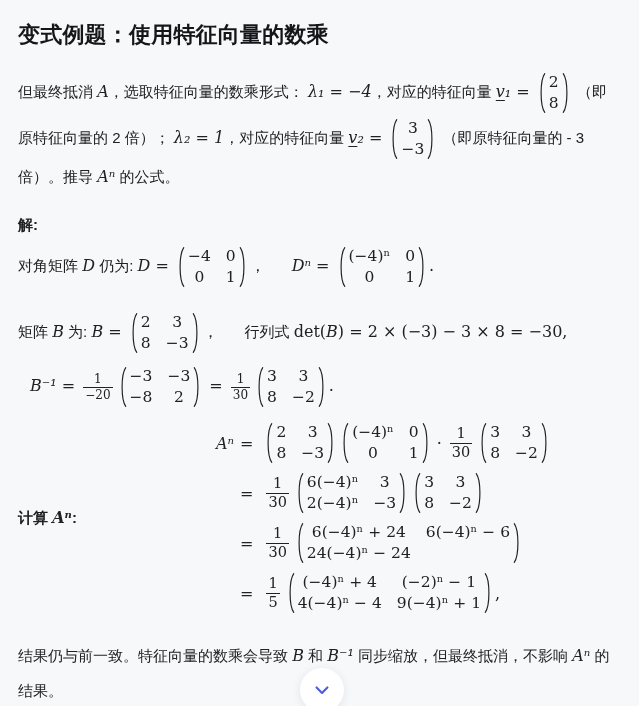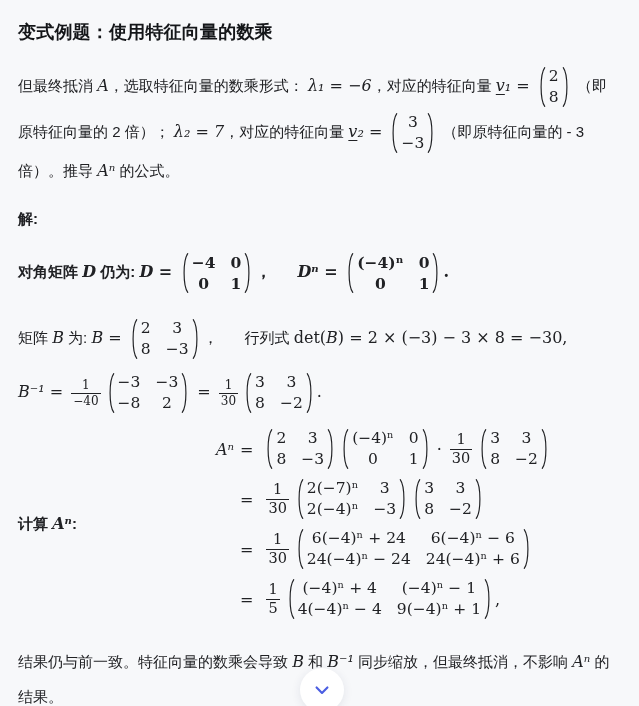--- a/index.html
+++ b/index.html
@@ -3,28 +3,28 @@
 <meta charset="utf-8">
 <style>
   html,body{margin:0;padding:0;}
   body{
     width:639px;height:706px;overflow:hidden;position:relative;
     background:#f7f8fa;color:#202124;
     font-family:"Liberation Sans",sans-serif;
   }
   .page{padding:14px 18px 0 18px;}
 
-  .title{font-size:18px;font-weight:700;color:#141619;margin:6px 0 0 0;letter-spacing:.2px;}
+  .title{font-size:22px;font-weight:700;color:#141619;margin:6px 0 0 0;letter-spacing:.2px;}
 
   .para{font-size:15px;line-height:30px;margin:0;white-space:pre-wrap;}
   .p1{margin-top:20px;}
   .sol{margin-top:18px;font-weight:700;font-size:15px;}
-  .pD{margin-top:16px;font-weight:bold;}
+  .pD{margin-top:4px;}
   .pB{margin-top:20px;}
-  .pBi{margin-top:8px;}
+  .pBi{margin-top:8px;margin-left:12px;}
   .concl{margin-top:20px;line-height:35px;}
 
   
   .mi{font-family:"DejaVu Serif",serif;font-style:italic;font-size:16px;}
   .mn{font-family:"DejaVu Serif",serif;font-style:normal;font-size:16px;}
   .uline{text-decoration:underline;text-underline-offset:3px;text-decoration-thickness:1px;}
   .qgap{display:inline-block;width:26px;}
 
   
   .mat{display:inline-flex;align-items:center;vertical-align:middle;margin:0 2px;
@@ -56,25 +56,25 @@
     display:flex;align-items:center;justify-content:center;cursor:pointer;padding:0;
   }
 </style>
 </head>
 <body>
 
 <div class="page">
 
   <h2 class="title">变式例题：使用特征向量的数乘</h2>
 
-  <p class="para p1"><span>但最终抵消 </span><span class="mi">A</span><span>，选取特征向量的数乘形式： </span><span class="mi">λ₁ = −6</span><span>，对应的特征向量 </span><span class="mi uline">v</span><span class="mi">₁</span><span class="mn"> = </span><span class="mat"><svg viewBox="0 0 10 46" width="9" height="46" class="paren">
+  <p class="para p1"><span>但最终抵消 </span><span class="mi">A</span><span>，选取特征向量的数乘形式： </span><span class="mi">λ₁ = −4</span><span>，对应的特征向量 </span><span class="mi uline">v</span><span class="mi">₁</span><span class="mn"> = </span><span class="mat"><svg viewBox="0 0 10 46" width="9" height="46" class="paren">
           <path d="M8.6 1.5 C 3.2 9 3.2 37 8.6 44.5" fill="none" stroke="currentColor" stroke-width="1.3" stroke-linecap="round"></path>
         </svg><span class="mgrid" style="grid-template-columns: repeat(1, auto);"><span>2</span><span>8</span></span><svg viewBox="0 0 10 46" width="9" height="46" class="paren">
           <path d="M1.4 1.5 C 6.8 9 6.8 37 1.4 44.5" fill="none" stroke="currentColor" stroke-width="1.3" stroke-linecap="round"></path>
-        </svg></span><span> （即原特征向量的 2 倍）； </span><span class="mi">λ₂ = 7</span><span>，对应的特征向量 </span><span class="mi uline">v</span><span class="mi">₂</span><span class="mn"> = </span><span class="mat"><svg viewBox="0 0 10 46" width="9" height="46" class="paren">
+        </svg></span><span> （即原特征向量的 2 倍）； </span><span class="mi">λ₂ = 1</span><span>，对应的特征向量 </span><span class="mi uline">v</span><span class="mi">₂</span><span class="mn"> = </span><span class="mat"><svg viewBox="0 0 10 46" width="9" height="46" class="paren">
           <path d="M8.6 1.5 C 3.2 9 3.2 37 8.6 44.5" fill="none" stroke="currentColor" stroke-width="1.3" stroke-linecap="round"></path>
         </svg><span class="mgrid" style="grid-template-columns: repeat(1, auto);"><span>3</span><span>−3</span></span><svg viewBox="0 0 10 46" width="9" height="46" class="paren">
           <path d="M1.4 1.5 C 6.8 9 6.8 37 1.4 44.5" fill="none" stroke="currentColor" stroke-width="1.3" stroke-linecap="round"></path>
         </svg></span><span> （即原特征向量的 - 3 倍）。推导 </span><span class="mi">Aⁿ</span><span> 的公式。</span></p>
 
   <p class="para sol">解:</p>
 
   <p class="para pD"><span>对角矩阵 </span><span class="mi">D</span><span> 仍为: </span><span class="mi">D</span><span class="mn"> = </span><span class="mat"><svg viewBox="0 0 10 46" width="9" height="46" class="paren">
           <path d="M8.6 1.5 C 3.2 9 3.2 37 8.6 44.5" fill="none" stroke="currentColor" stroke-width="1.3" stroke-linecap="round"></path>
         </svg><span class="mgrid" style="grid-template-columns: repeat(2, auto);"><span>−4</span><span>0</span><span>0</span><span>1</span></span><svg viewBox="0 0 10 46" width="9" height="46" class="paren">
@@ -84,21 +84,21 @@
         </svg><span class="mgrid" style="grid-template-columns: repeat(2, auto);"><span>(−4)ⁿ</span><span>0</span><span>0</span><span>1</span></span><svg viewBox="0 0 10 46" width="9" height="46" class="paren">
           <path d="M1.4 1.5 C 6.8 9 6.8 37 1.4 44.5" fill="none" stroke="currentColor" stroke-width="1.3" stroke-linecap="round"></path>
         </svg></span><span class="mn">.</span></p>
 
   <p class="para pB"><span>矩阵 </span><span class="mi">B</span><span> 为: </span><span class="mi">B</span><span class="mn"> = </span><span class="mat"><svg viewBox="0 0 10 46" width="9" height="46" class="paren">
           <path d="M8.6 1.5 C 3.2 9 3.2 37 8.6 44.5" fill="none" stroke="currentColor" stroke-width="1.3" stroke-linecap="round"></path>
         </svg><span class="mgrid" style="grid-template-columns: repeat(2, auto);"><span>2</span><span>3</span><span>8</span><span>−3</span></span><svg viewBox="0 0 10 46" width="9" height="46" class="paren">
           <path d="M1.4 1.5 C 6.8 9 6.8 37 1.4 44.5" fill="none" stroke="currentColor" stroke-width="1.3" stroke-linecap="round"></path>
         </svg></span><span class="mn">，</span><span class="qgap"></span><span>行列式 </span><span class="mn">det(</span><span class="mi">B</span><span class="mn">) = 2 × (−3) − 3 × 8 = −30,</span></p>
 
-  <p class="para pBi"><span class="mi">B⁻¹</span><span class="mn"> = </span><span class="frac"><span class="fnum">1</span><span class="fden">−40</span></span><span class="mat"><svg viewBox="0 0 10 46" width="9" height="46" class="paren">
+  <p class="para pBi"><span class="mi">B⁻¹</span><span class="mn"> = </span><span class="frac"><span class="fnum">1</span><span class="fden">−20</span></span><span class="mat"><svg viewBox="0 0 10 46" width="9" height="46" class="paren">
           <path d="M8.6 1.5 C 3.2 9 3.2 37 8.6 44.5" fill="none" stroke="currentColor" stroke-width="1.3" stroke-linecap="round"></path>
         </svg><span class="mgrid" style="grid-template-columns: repeat(2, auto);"><span>−3</span><span>−3</span><span>−8</span><span>2</span></span><svg viewBox="0 0 10 46" width="9" height="46" class="paren">
           <path d="M1.4 1.5 C 6.8 9 6.8 37 1.4 44.5" fill="none" stroke="currentColor" stroke-width="1.3" stroke-linecap="round"></path>
         </svg></span><span class="mn"> = </span><span class="frac"><span class="fnum">1</span><span class="fden">30</span></span><span class="mat"><svg viewBox="0 0 10 46" width="9" height="46" class="paren">
           <path d="M8.6 1.5 C 3.2 9 3.2 37 8.6 44.5" fill="none" stroke="currentColor" stroke-width="1.3" stroke-linecap="round"></path>
         </svg><span class="mgrid" style="grid-template-columns: repeat(2, auto);"><span>3</span><span>3</span><span>8</span><span>−2</span></span><svg viewBox="0 0 10 46" width="9" height="46" class="paren">
           <path d="M1.4 1.5 C 6.8 9 6.8 37 1.4 44.5" fill="none" stroke="currentColor" stroke-width="1.3" stroke-linecap="round"></path>
         </svg></span><span class="mn">.</span></p>
 
   <div class="calc">
@@ -127,48 +127,48 @@
               <path d="M1.4 1.5 C 6.8 9 6.8 37 1.4 44.5" fill="none" stroke="currentColor" stroke-width="1.3" stroke-linecap="round"></path>
             </svg></span>
       </div>
 
       <div class="eqrow">
         <span class="lhs mi"></span>
         <span class="eqsign">=</span>
         <span class="frac"><span class="fnum">1</span><span class="fden">30</span></span>
         <span class="mat"><svg viewBox="0 0 10 46" width="9" height="46" class="paren">
               <path d="M8.6 1.5 C 3.2 9 3.2 37 8.6 44.5" fill="none" stroke="currentColor" stroke-width="1.3" stroke-linecap="round"></path>
-            </svg><span class="mgrid" style="grid-template-columns: repeat(2, auto);"><span>2(−7)ⁿ</span><span>3</span><span>2(−4)ⁿ</span><span>−3</span></span><svg viewBox="0 0 10 46" width="9" height="46" class="paren">
+            </svg><span class="mgrid" style="grid-template-columns: repeat(2, auto);"><span>6(−4)ⁿ</span><span>3</span><span>2(−4)ⁿ</span><span>−3</span></span><svg viewBox="0 0 10 46" width="9" height="46" class="paren">
               <path d="M1.4 1.5 C 6.8 9 6.8 37 1.4 44.5" fill="none" stroke="currentColor" stroke-width="1.3" stroke-linecap="round"></path>
             </svg></span>
         <span class="mat"><svg viewBox="0 0 10 46" width="9" height="46" class="paren">
               <path d="M8.6 1.5 C 3.2 9 3.2 37 8.6 44.5" fill="none" stroke="currentColor" stroke-width="1.3" stroke-linecap="round"></path>
             </svg><span class="mgrid" style="grid-template-columns: repeat(2, auto);"><span>3</span><span>3</span><span>8</span><span>−2</span></span><svg viewBox="0 0 10 46" width="9" height="46" class="paren">
               <path d="M1.4 1.5 C 6.8 9 6.8 37 1.4 44.5" fill="none" stroke="currentColor" stroke-width="1.3" stroke-linecap="round"></path>
             </svg></span>
       </div>
 
       <div class="eqrow">
         <span class="lhs mi"></span>
         <span class="eqsign">=</span>
         <span class="frac"><span class="fnum">1</span><span class="fden">30</span></span>
         <span class="mat"><svg viewBox="0 0 10 46" width="9" height="46" class="paren">
               <path d="M8.6 1.5 C 3.2 9 3.2 37 8.6 44.5" fill="none" stroke="currentColor" stroke-width="1.3" stroke-linecap="round"></path>
-            </svg><span class="mgrid" style="grid-template-columns: repeat(2, auto);"><span>6(−4)ⁿ + 24</span><span>6(−4)ⁿ − 6</span><span>24(−4)ⁿ − 24</span><span>24(−4)ⁿ + 6</span></span><svg viewBox="0 0 10 46" width="9" height="46" class="paren">
+            </svg><span class="mgrid" style="grid-template-columns: repeat(2, auto);"><span>6(−4)ⁿ + 24</span><span>6(−4)ⁿ − 6</span><span>24(−4)ⁿ − 24</span></span><svg viewBox="0 0 10 46" width="9" height="46" class="paren">
               <path d="M1.4 1.5 C 6.8 9 6.8 37 1.4 44.5" fill="none" stroke="currentColor" stroke-width="1.3" stroke-linecap="round"></path>
             </svg></span>
       </div>
 
       <div class="eqrow">
         <span class="lhs mi"></span>
         <span class="eqsign">=</span>
         <span class="frac"><span class="fnum">1</span><span class="fden">5</span></span>
         <span class="mat"><svg viewBox="0 0 10 46" width="9" height="46" class="paren">
               <path d="M8.6 1.5 C 3.2 9 3.2 37 8.6 44.5" fill="none" stroke="currentColor" stroke-width="1.3" stroke-linecap="round"></path>
-            </svg><span class="mgrid" style="grid-template-columns: repeat(2, auto);"><span>(−4)ⁿ + 4</span><span>(−4)ⁿ − 1</span><span>4(−4)ⁿ − 4</span><span>9(−4)ⁿ + 1</span></span><svg viewBox="0 0 10 46" width="9" height="46" class="paren">
+            </svg><span class="mgrid" style="grid-template-columns: repeat(2, auto);"><span>(−4)ⁿ + 4</span><span>(−2)ⁿ − 1</span><span>4(−4)ⁿ − 4</span><span>9(−4)ⁿ + 1</span></span><svg viewBox="0 0 10 46" width="9" height="46" class="paren">
               <path d="M1.4 1.5 C 6.8 9 6.8 37 1.4 44.5" fill="none" stroke="currentColor" stroke-width="1.3" stroke-linecap="round"></path>
             </svg></span>
         <span class="mn">,</span>
       </div>
 
     </div>
   </div>
 
   <p class="para concl"><span>结果仍与前一致。特征向量的数乘会导致 </span><span class="mi">B</span><span> 和 </span><span class="mi">B⁻¹</span><span> 同步缩放，但最终抵消，不影响 </span><span class="mi">Aⁿ</span><span> 的结果。</span></p>
 

